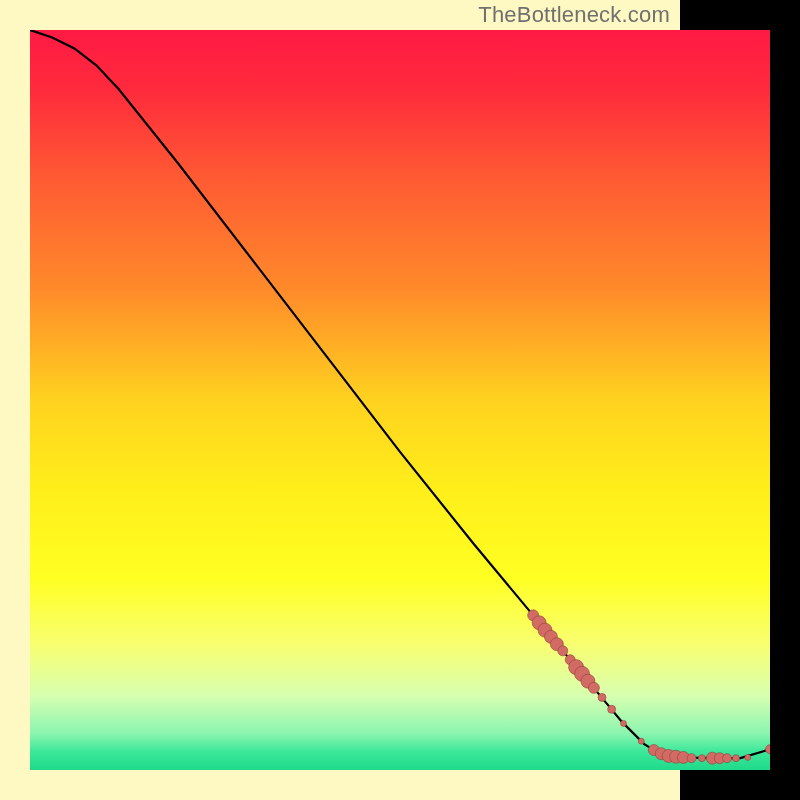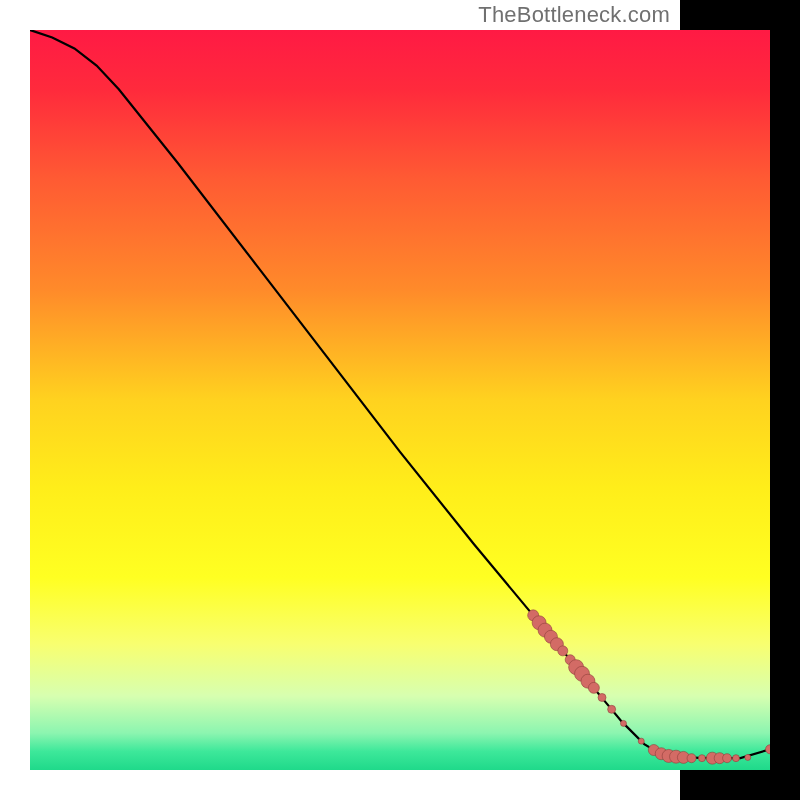--- a/index.html
+++ b/index.html
@@ -8,21 +8,21 @@
     width: 800px;
     height: 800px;
     background: #000;
     overflow: hidden;
     font-family: Arial, Helvetica, sans-serif;
   }
   .frame {
     position: relative;
     width: 680px;
     height: 800px;
-    background: #ffffff;
+    background: #fef9c3;
   }
   .watermark {
     position: absolute;
     top: 2px;
     right: 10px;
     font-size: 22px;
     font-weight: 500;
     color: #707070;
     letter-spacing: 0.2px;
     z-index: 5;

